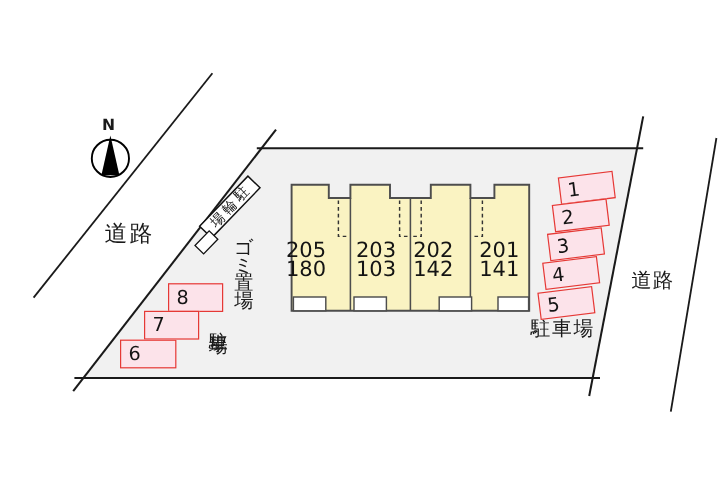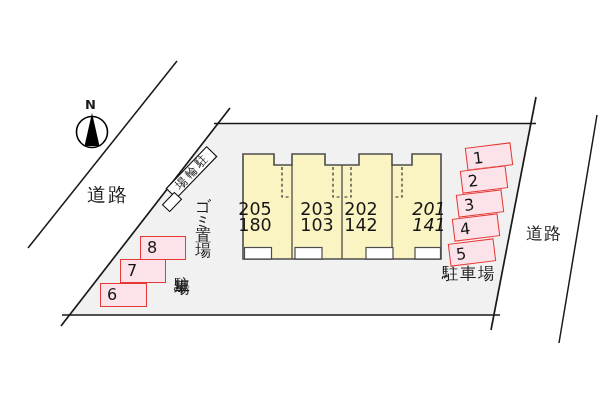--- a/index.html
+++ b/index.html
@@ -12,21 +12,21 @@
   #plan-svg{position:absolute;left:0;top:0;}
   .lbl{position:absolute;white-space:nowrap;color:#1a1a1a;}
   .road-label-left{left:87px;top:182px;font-size:19px;letter-spacing:2px;}
   .road-label-right{left:526px;top:222px;font-size:17px;letter-spacing:1px;}
   .north-label{left:85px;top:97px;font-size:13px;font-weight:bold;}
   .garbage-label{left:175px;top:200px;width:31px;font-size:16px;line-height:14.5px;letter-spacing:.5px;white-space:normal;text-align:center;margin-left:13px;}
   .parking-label-left{left:171px;top:264px;font-size:15.5px;writing-mode:vertical-rl;text-orientation:upright;letter-spacing:2px;}
   .parking-label-right{left:442px;top:263px;font-size:16.5px;letter-spacing:1.5px;}
   
   .unit-label{position:absolute;top:202px;width:50px;text-align:center;font-size:17.5px;line-height:15.5px;color:#141414;}
-  .unit-0{left:230px;} .unit-1{left:292px;} .unit-2{left:336px;} .unit-3{left:404px;font-style:italic;}
+  .unit-0{left:230px;} .unit-1{left:280px;text-align:right;} .unit-2{left:336px;} .unit-3{left:391px;}
   
   .stall{position:absolute;background:#fce3ea;border:1.6px solid #e53935;box-sizing:border-box;}
   .stall .num{position:absolute;left:6px;top:50%;transform:translateY(-52%);font-size:16px;color:#141414;}
   .stall-r{width:46px;height:23px;transform:rotate(-7deg);}
   .r1{left:466px;top:145px;} .r2{left:461px;top:168px;} .r3{left:457px;top:192px;}
   .r4{left:453px;top:216px;} .r5{left:449px;top:241px;}
   .stall-l{width:46px;height:23.5px;}
   .l8{left:140px;top:236px;} .l7{left:120px;top:259px;} .l6{left:100px;top:283px;width:47px;}
   
   .bike-label{position:absolute;left:0;top:0;width:0;height:0;}

